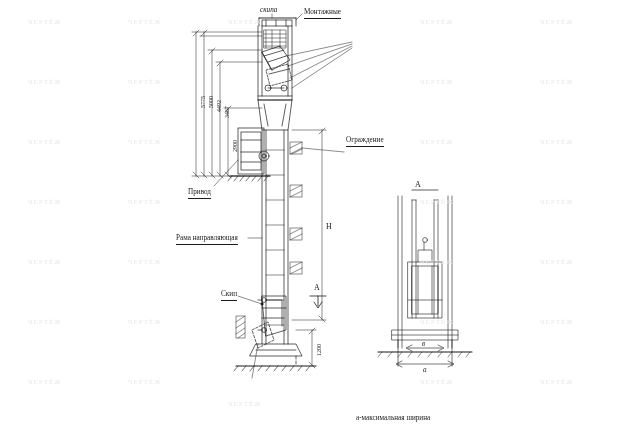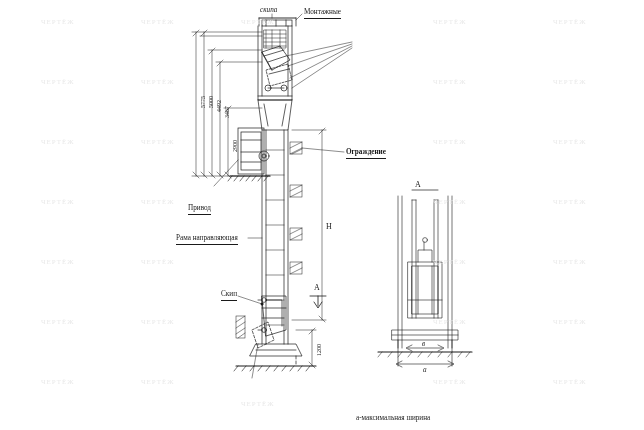--- a/index.html
+++ b/index.html
@@ -13,21 +13,20 @@
   #stage{position:absolute;left:0;top:0;width:644px;height:430px;}
   svg.draw{position:absolute;left:0;top:0;width:644px;height:430px;}
   .wm{
     position:absolute;
     color:#e9e9e9;
     font-size:7px;
     letter-spacing:1px;
     font-family:"Liberation Serif", serif;
     white-space:nowrap;
     user-select:none;
-    margin-left:13px;
   }
   .lbl{
     position:absolute;
     font-family:"Liberation Serif", serif;
     font-size:7.2px;
     color:#1a1a1a;
     white-space:nowrap;
     line-height:1.25;
   }
   .lbl.u{border-bottom:0.7px solid #1a1a1a;padding-bottom:0.5px;}
@@ -325,23 +324,23 @@
       <div class="wm" style="left: 128px; top: 378px;">ЧЕРТЁЖ</div>
       <div class="wm" style="left: 228px; top: 400px;">ЧЕРТЁЖ</div>
       <div class="wm" style="left: 420px; top: 378px;">ЧЕРТЁЖ</div>
       <div class="wm" style="left: 540px; top: 378px;">ЧЕРТЁЖ</div>
     </div>
 
   <div class="lbl u" style="left:304px;top:8px;">Монтажные</div>
   <div class="lbl" style="left:260px;top:6px;font-style:italic;">скипа</div>
 
 
-  <div class="lbl u" style="left:346px;top:148px;font-weight:bold;">Ограждение</div>
-
-  <div class="lbl u" style="left:188px;top:204px;">Привод</div>
+  <div class="lbl u" style="left:346px;top:136px;">Ограждение</div>
+
+  <div class="lbl u" style="left:188px;top:188px;">Привод</div>
 
   <div class="lbl u" style="left:176px;top:234px;">Рама направляющая</div>
 
   <div class="lbl u" style="left:221px;top:290px;">Скип</div>
 
 
   <div class="lbl" style="left:415px;top:180px;font-size:8px;">A</div>
   <div class="lbl" style="left:314px;top:283px;font-size:8px;">A</div>
 
   <div class="lbl" style="left:326px;top:222px;font-size:8px;">H</div>

